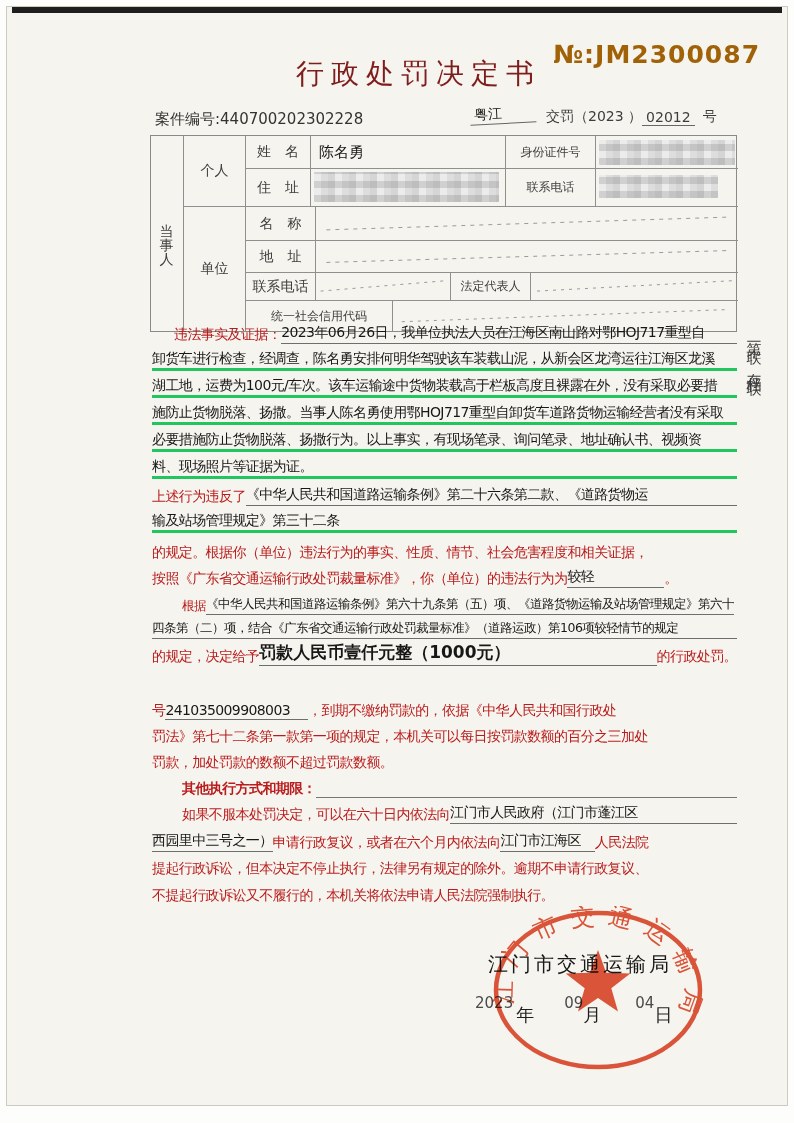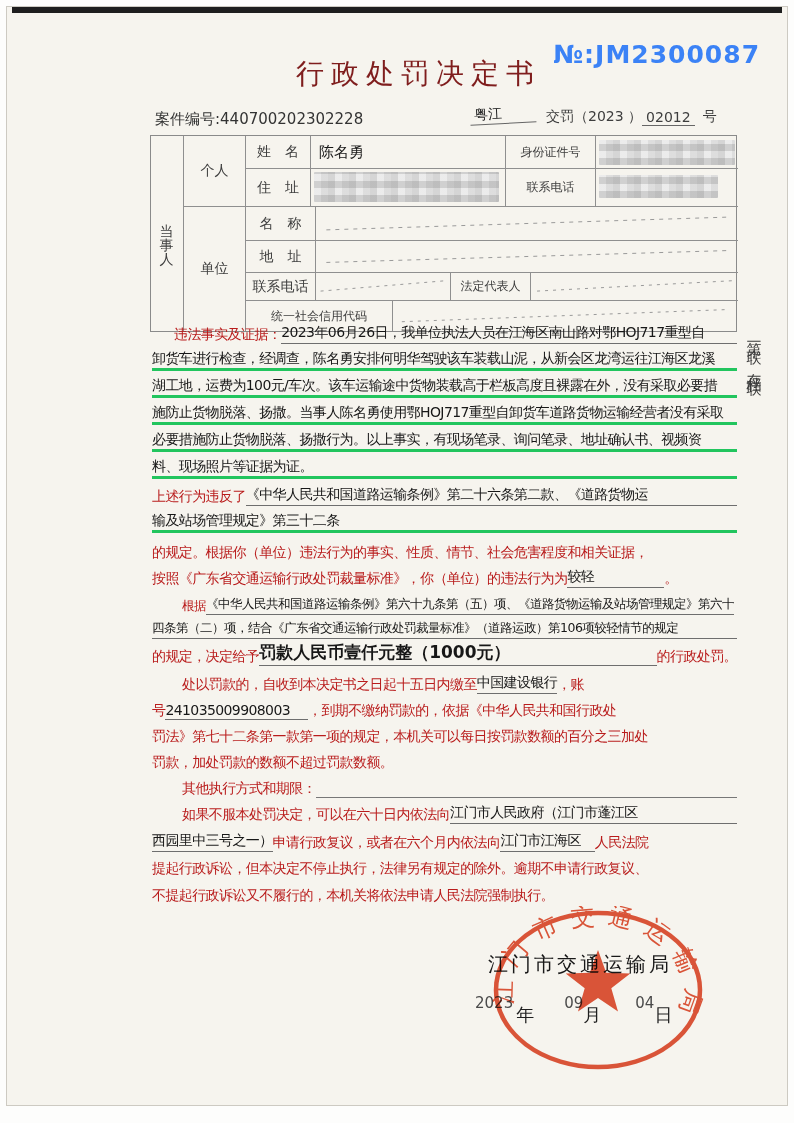--- a/index.html
+++ b/index.html
@@ -4,21 +4,21 @@
 <style>
   * { margin:0; padding:0; box-sizing:border-box; }
   html,body { background:#ffffff; }
   body { font-family:"DejaVu Sans", sans-serif; }
   #stage { position:relative; width:794px; height:1123px; background:#fdfdfc; overflow:hidden; }
   .page { position:absolute; left:6px; top:6px; width:782px; height:1100px;
           background:#f6f4ee; border:1px solid #cdcac2; }
   .topstrip { position:absolute; left:12px; top:7px; width:770px; height:6px; background:#1e1e1e; }
 
   
-  .doc-no { position:absolute; left:553px; top:40px; font-size:25px; font-weight:bold; color:#3b82f6; letter-spacing:1px; }
+  .doc-no { position:absolute; left:553px; top:40px; font-size:25px; font-weight:bold; color:#a16207; letter-spacing:1px; }
   .title { position:absolute; left:296px; top:55px; font-size:28px; color:#7f1d1d; letter-spacing:7px; font-weight:500; }
   .case-line { position:absolute; left:155px; top:110px; font-size:15px; color:#333; }
   .ref-line { position:absolute; left:470px; top:107px; width:270px; display:flex; align-items:flex-end; font-size:14px; color:#3d3d3d; }
   .ref-pre { display:inline-block; width:66px; border-bottom:1px solid #666; color:#222; transform:translateY(-2px) rotate(-3deg); padding-left:4px; }
   .ref-num { border-bottom:1px solid #666; padding:0 4px; }
   .ref-suf { margin-left:8px; }
 
   
   .tbl { position:absolute; left:150px; top:135px; width:587px; height:197px; border:1px solid #8a8a8a; }
   .cell { position:absolute; border-color:#8f8f8f; color:#3e3e3e; font-size:14px;
@@ -211,39 +211,34 @@
       <span class="growu"></span>
   </div>
 
   <div class="line" style="top:638px;height:28px;">
     <span class="pr">的规定，决定给予</span>
     <span class="fl big u">罚款人民币壹仟元整（1000元）</span>
     <span class="growu"></span>
     <span class="pr">的行政处罚。</span>
   </div>
 
-  <div class="line" style="top:668px;">
-    <span class="pr" style="padding-left:30px;">处以罚款的，自收到本决定书之日起十五日内缴至</span>
-    <span class="fl u">中国建设银行</span>
-    <span class="pr">，账</span>
-  </div>
   <div class="line" style="top:694px;">
     <span class="pr">号</span>
     <span class="fl u">241035009908003</span>
     <span class="u" style="width:18px;"></span>
     <span class="pr">，到期不缴纳罚款的，依据《中华人民共和国行政处</span>
   </div>
   <div class="line" style="top:720px;">
       <span class="pr">罚法》第七十二条第一款第一项的规定，本机关可以每日按罚款数额的百分之三加处</span>
     </div>
   <div class="line" style="top:746px;">
       <span class="pr">罚款，加处罚款的数额不超过罚款数额。</span>
     </div>
 
-  <div class="line" style="top:772px;">
+  <div class="line" style="top:772px;font-weight:bold;">
     <span class="pr" style="padding-left:30px;">其他执行方式和期限：</span>
     <span class="dashfill"></span>
   </div>
 
   <div class="line" style="top:798px;">
     <span class="pr" style="padding-left:30px;">如果不服本处罚决定，可以在六十日内依法向</span>
     <span class="fl u">江门市人民政府（江门市蓬江区</span>
     <span class="growu"></span>
   </div>
   <div class="line" style="top:825px;height:27px;">

